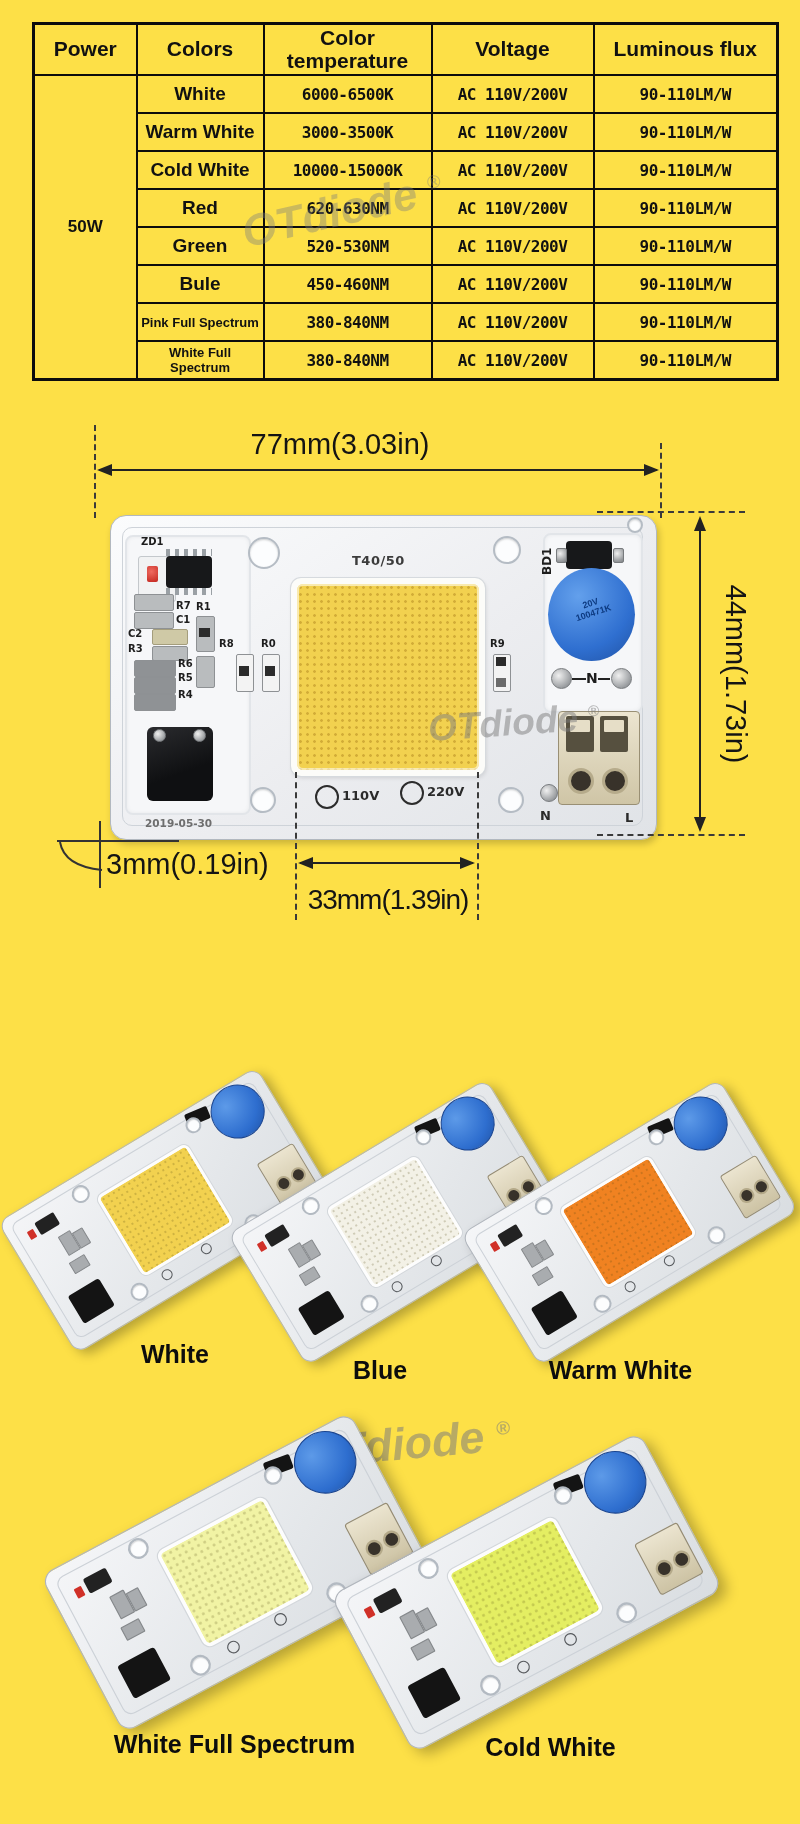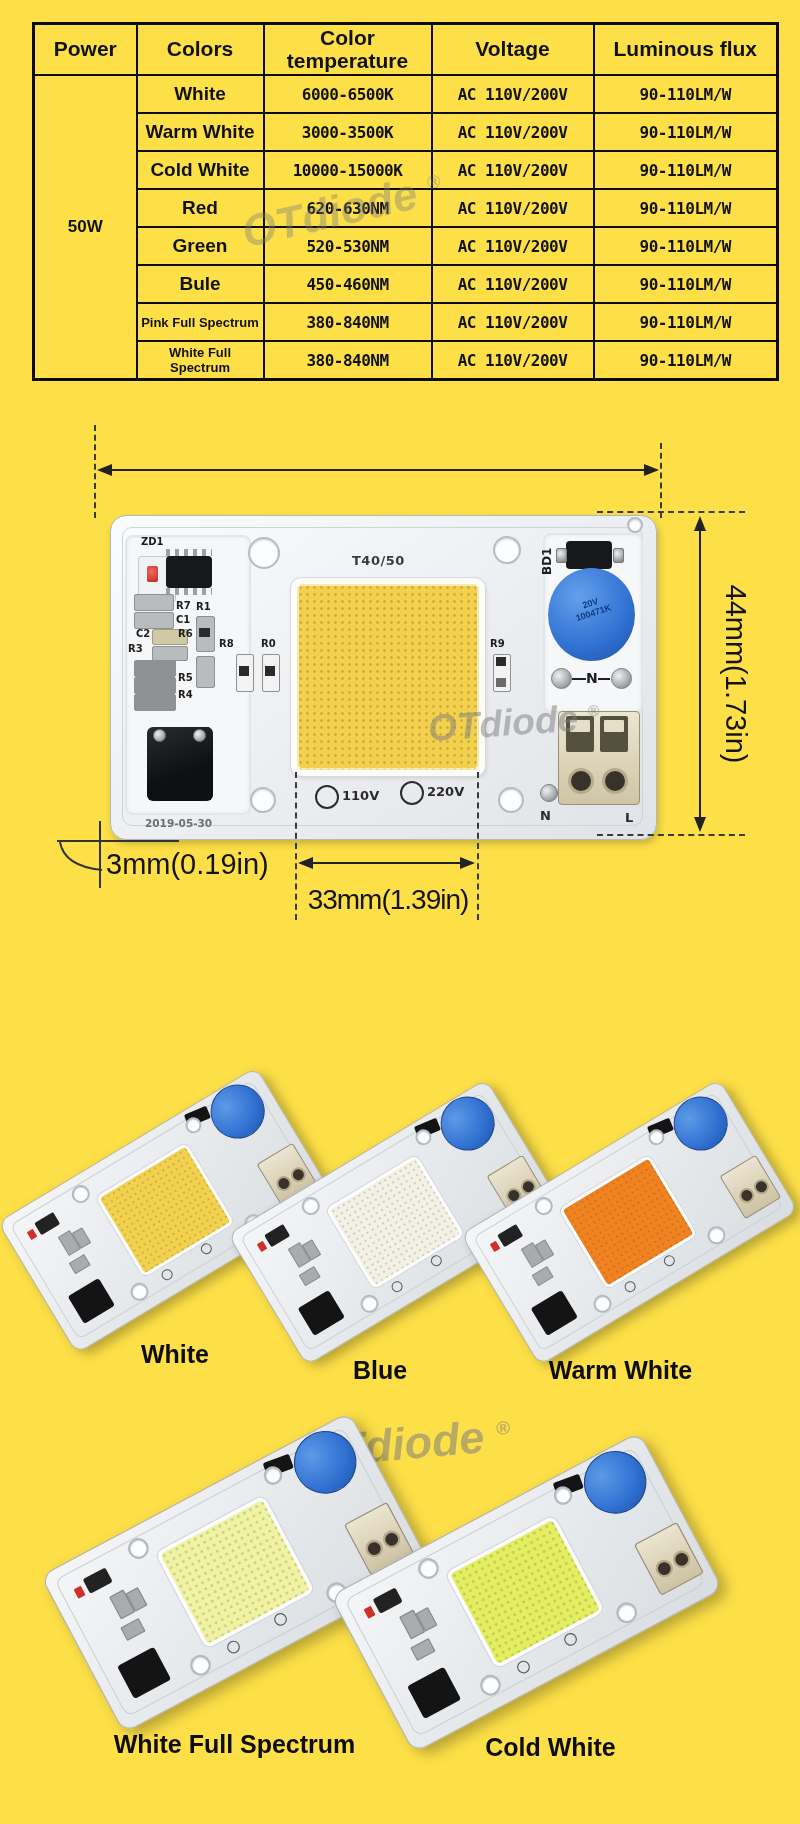--- a/index.html
+++ b/index.html
@@ -163,20 +163,21 @@
         <td class="cell-num">90-110LM/W</td>
       </tr>
     </tbody>
   </table>
 
   <div class="wm" style="left:240px;top:185px;font-size:44px;transform:rotate(-13deg);opacity:.55;">
     <span>OTdiode</span>
     <span class="reg">®</span>
   </div>
 
+  <div class="dim-label" style="left:190px;top:428px;width:300px;text-align:center;">77mm(3.03in)</div>
   <div class="hline" style="left:99px;top:469px;width:558px;"></div>
   <div class="arr arr-l" style="left:97px;top:464px;"></div>
   <div class="arr arr-r" style="left:644px;top:464px;"></div>
   <div class="vdash" style="left:94px;top:425px;height:93px;"></div>
   <div class="vdash" style="left:660px;top:443px;height:75px;"></div>
 
   <div class="pcb"></div>
   <div class="pcb-silk"></div>
 
   <div class="outline-box" style="left:125px;top:535px;width:122px;height:276px;"></div>
@@ -184,28 +185,28 @@
   <div class="abs" style="left:138px;top:556px;width:36px;height:44px;background:#f1f2f3;border:1px solid #c4c8cc;border-radius:3px;"></div>
   <div class="abs" style="left:147px;top:566px;width:11px;height:16px;background:radial-gradient(circle at 40% 35%,#ef6a60,#c3261e);border-radius:2px;"></div>
   <div class="black-part" style="left:166px;top:556px;width:46px;height:32px;"></div>
   <div class="abs" style="left:166px;top:549px;width:46px;height:7px;background:repeating-linear-gradient(90deg,#9aa0a5 0 4px,transparent 4px 9px);"></div>
   <div class="abs" style="left:166px;top:588px;width:46px;height:7px;background:repeating-linear-gradient(90deg,#9aa0a5 0 4px,transparent 4px 9px);"></div>
 
   <div class="res" style="left:134px;top:594px;width:38px;height:15px;"></div>
   <div class="res" style="left:134px;top:612px;width:38px;height:15px;"></div>
   <div class="lbl" style="left:176px;top:600px;">R7</div>
   <div class="lbl" style="left:176px;top:614px;">C1</div>
-  <div class="lbl" style="left:136px;top:628px;">C2</div>
+  <div class="lbl" style="left:128px;top:628px;">C2</div>
   <div class="abs" style="left:152px;top:629px;width:34px;height:14px;background:#cfc9a6;border:1px solid #a49d7c;border-radius:2px;"></div>
   <div class="lbl" style="left:128px;top:643px;">R3</div>
   <div class="res" style="left:152px;top:646px;width:34px;height:13px;"></div>
   <div class="res" style="left:134px;top:660px;width:40px;height:15px;background:#8f9295;"></div>
   <div class="res" style="left:134px;top:677px;width:40px;height:15px;background:#8f9295;"></div>
   <div class="res" style="left:134px;top:694px;width:40px;height:15px;background:#8f9295;"></div>
-  <div class="lbl" style="left:178px;top:628px;text-align:right;">R6</div>
+  <div class="lbl" style="left:178px;top:658px;text-align:right;">R6</div>
   <div class="lbl" style="left:178px;top:672px;">R5</div>
   <div class="lbl" style="left:178px;top:689px;">R4</div>
   <div class="lbl" style="left:196px;top:601px;">R1</div>
   <div class="res" style="left:196px;top:616px;width:17px;height:34px;"></div>
   <div class="res-band" style="left:199px;top:628px;width:11px;height:9px;"></div>
   <div class="res" style="left:196px;top:656px;width:17px;height:30px;"></div>
   <div class="lbl" style="left:196px;top:690px;margin-top:36px;">Q1</div>
   <div class="black-part" style="left:147px;top:727px;width:66px;height:74px;border-radius:6px;background:linear-gradient(160deg,#2a2b2e,#0f1012 60%);"></div>
   <div class="screw" style="left:153px;top:729px;width:11px;height:11px;"></div>
   <div class="screw" style="left:193px;top:729px;width:11px;height:11px;"></div>

